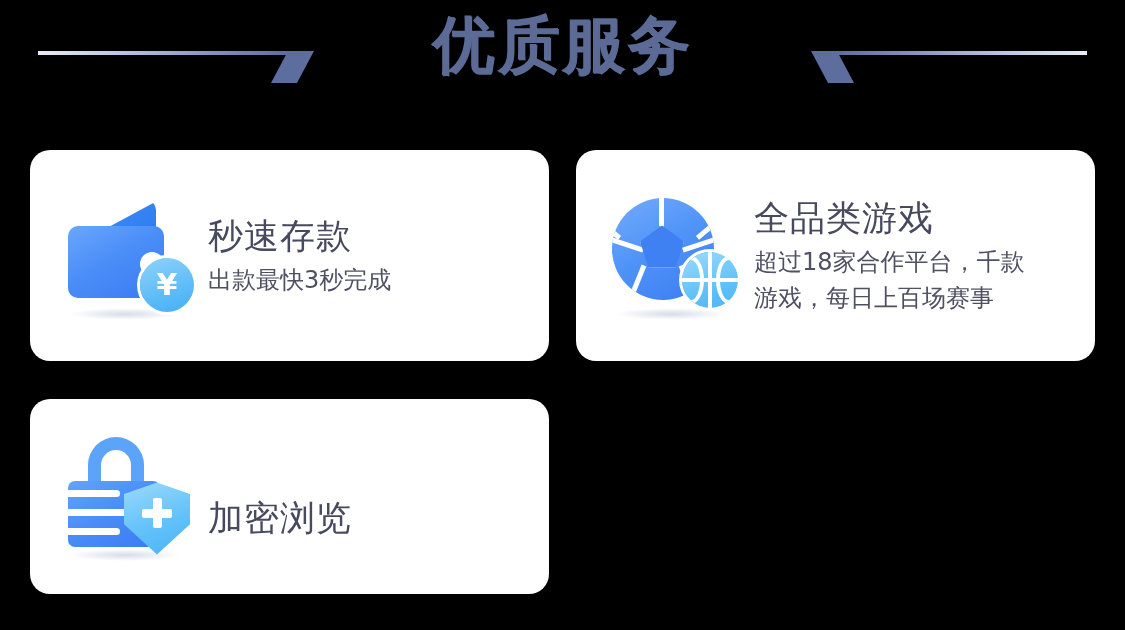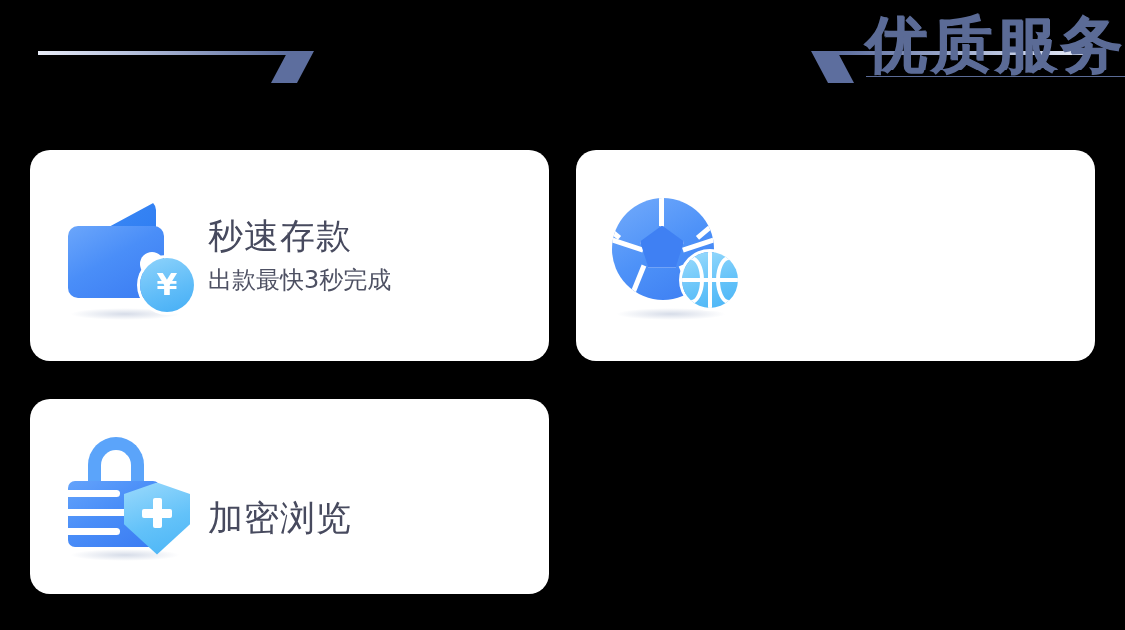--- a/index.html
+++ b/index.html
@@ -11,21 +11,21 @@
     overflow:hidden;
   }
   .page { position:relative; width:1125px; height:630px; background:#000; }
 
   
   .header {
     position:absolute; left:0; top:0; width:1125px; height:140px;
   }
   .head-center {
     position:absolute; left:0; top:8px; width:1125px;
-    display:flex; flex-direction:column; align-items:flex-end;text-decoration:underline;
+    display:flex; flex-direction:column; align-items:center;
   }
   .head-cn {
     font-size:62px; font-weight:bold; color:#5b6b96;
     letter-spacing:3px; line-height:74px;
     font-family:"DejaVu Sans","Liberation Sans",sans-serif;
     text-shadow:1px 1px 0 #5b6b96;
   }
   .head-en {
     font-size:31px; font-weight:bold; color:#5b6a99;
     letter-spacing:6px; line-height:36px; margin-top:2px;
@@ -280,20 +280,23 @@
           <span class="pent"></span>
         </div>
         <div class="basket">
           <i class="v"></i>
           <i class="h"></i>
           <i class="c1"></i>
           <i class="c2"></i>
         </div>
       </div>
       <div class="text-wrap">
+        <div class="card-title">全品类游戏</div>
+        <div class="card-sub">超过18家合作平台，千款
+游戏，每日上百场赛事</div>
       </div>
     </div>
 
     <div class="card r2">
       <div class="icon-wrap">
         <div class="ic-shadow"></div>
         <div class="lock-shackle"></div>
         <div class="lock-body">
           <i class="l1"></i>
           <i class="l2"></i>

